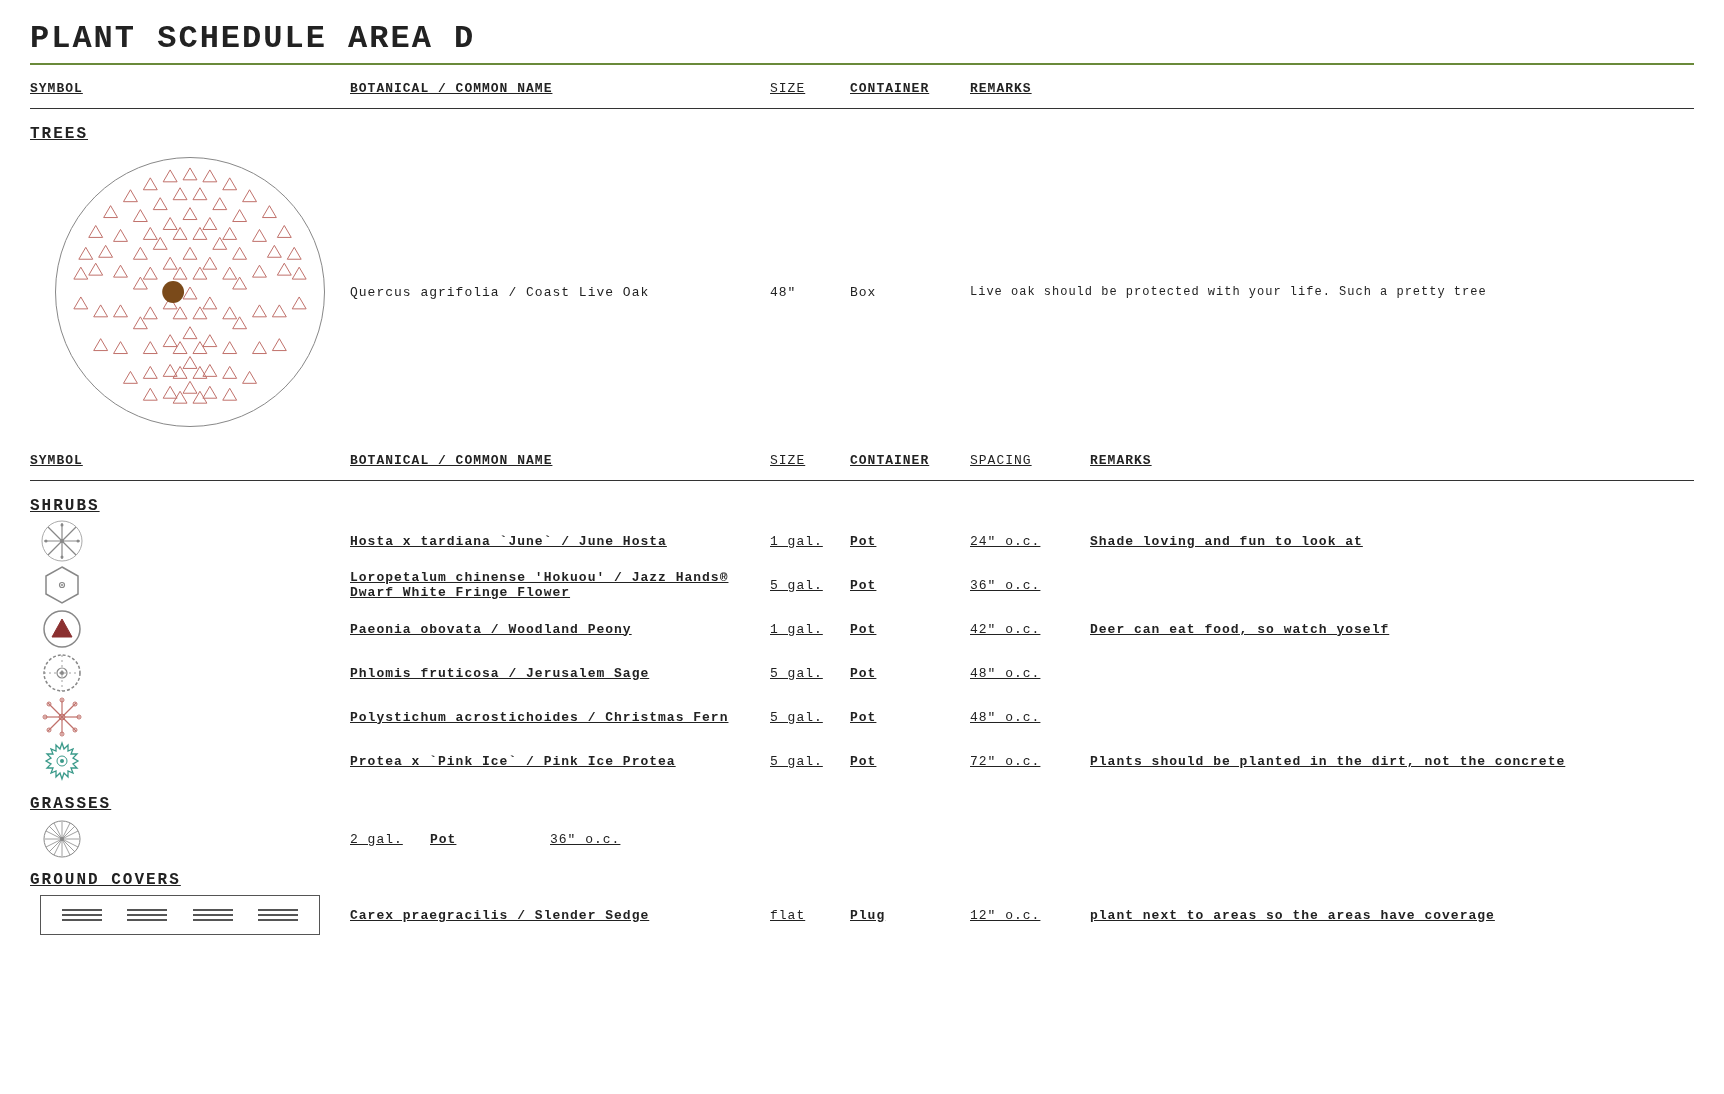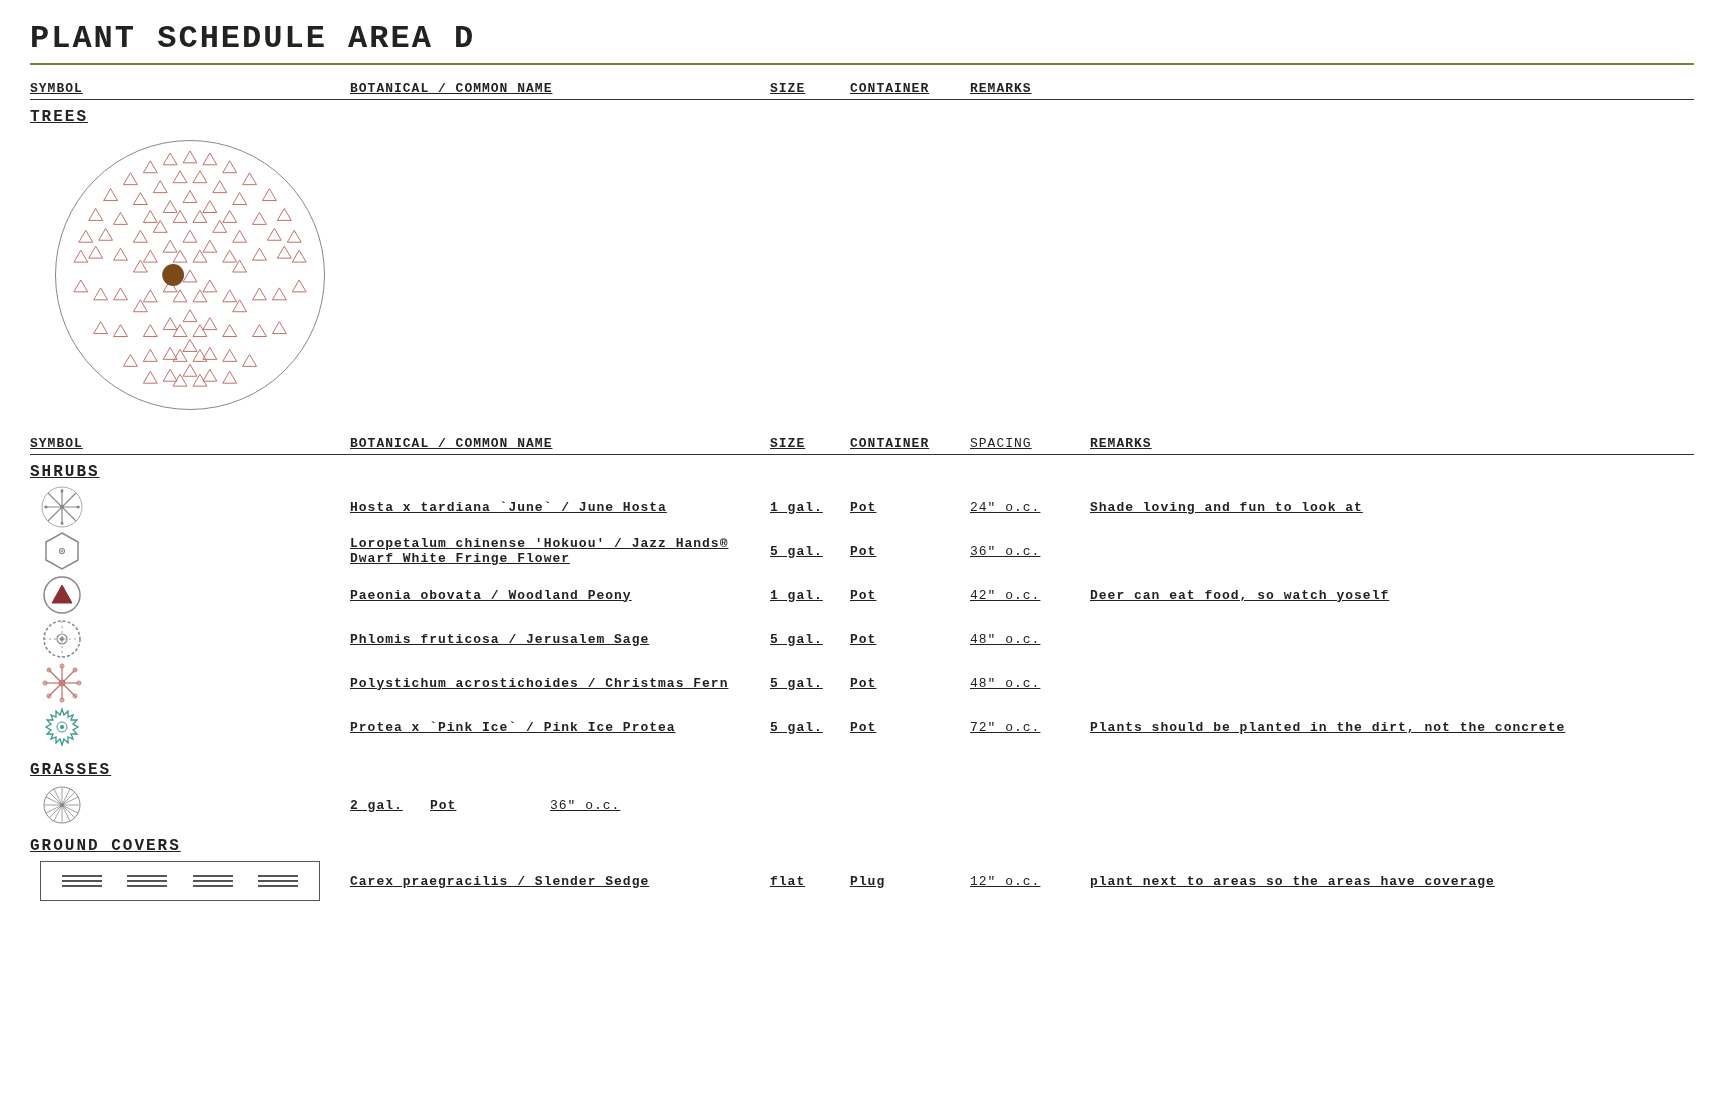--- a/index.html
+++ b/index.html
@@ -22,26 +22,26 @@
     }
     .title-underline {
       border: none;
       border-top: 2px solid #6a8a3a;
       margin-bottom: 16px;
     }
     .section-header-row {
       display: flex;
       align-items: flex-end;
       border-bottom: 1.5px solid #333;
-      padding-bottom: 3px;
-      margin-bottom: 8px;
+      padding-bottom: 12px;
+      margin-bottom: 16px;
     }
     .col-symbol { width: 320px; font-weight: bold; text-decoration: underline; letter-spacing: 1px; font-size: 13px; }
     .col-name { width: 420px; font-weight: bold; text-decoration: underline; letter-spacing: 1px; font-size: 13px; }
-    .col-size { width: 80px; font-weight: bold; text-decoration: underline; letter-spacing: 1px; font-size: 13px; }
+    .col-size { width: 80px; font-weight: normal; text-decoration: underline; letter-spacing: 1px; font-size: 13px; }
     .col-container { width: 120px; font-weight: bold; text-decoration: underline; letter-spacing: 1px; font-size: 13px; }
     .col-spacing { width: 120px; font-weight: normal; text-decoration: underline; letter-spacing: 1px; font-size: 13px; }
     .col-remarks { flex: 1; font-weight: bold; text-decoration: underline; letter-spacing: 1px; font-size: 13px; }
     .section-label {
       font-size: 16px;
       font-weight: bold;
       text-decoration: underline;
       letter-spacing: 2px;
       text-transform: uppercase;
       margin: 8px 0 4px 0;
@@ -232,20 +232,26 @@
           <polygon points="95,232 102,244 88,244" fill="none" stroke="#c0706a" stroke-width="1"></polygon>
           <polygon points="145,235 152,247 138,247" fill="none" stroke="#c0706a" stroke-width="1"></polygon>
           <polygon points="125,235 132,247 118,247" fill="none" stroke="#c0706a" stroke-width="1"></polygon>
 
           <circle cx="118" cy="135" r="11" fill="#7a4a1a"></circle>
         </svg>
       </div>
     </div>
   </div>
 
+  <div style="display:flex; align-items:center; flex:1; min-height:290px;">
+    <div class="col-name" style="width:420px; font-weight:normal; text-decoration:none;">Quercus agrifolia / Coast Live Oak</div>
+    <div class="col-size" style="width:80px; font-weight:normal; text-decoration:none;">48"</div>
+    <div class="col-container" style="width:120px; font-weight:normal; text-decoration:none;">Box</div>
+    <div class="col-remarks" style="flex:1; font-weight:normal; text-decoration:none; font-size:12px;">Live oak should be protected with your life. Such a pretty tree</div>
+  </div>
 </div>
 
 <div class="section-header-row" style="margin-top: 16px;">
   <div class="col-symbol">SYMBOL</div>
   <div class="col-name">BOTANICAL / COMMON NAME</div>
   <div class="col-size">SIZE</div>
   <div class="col-container">CONTAINER</div>
   <div class="col-spacing">SPACING</div>
   <div class="col-remarks">REMARKS</div>
 </div>

